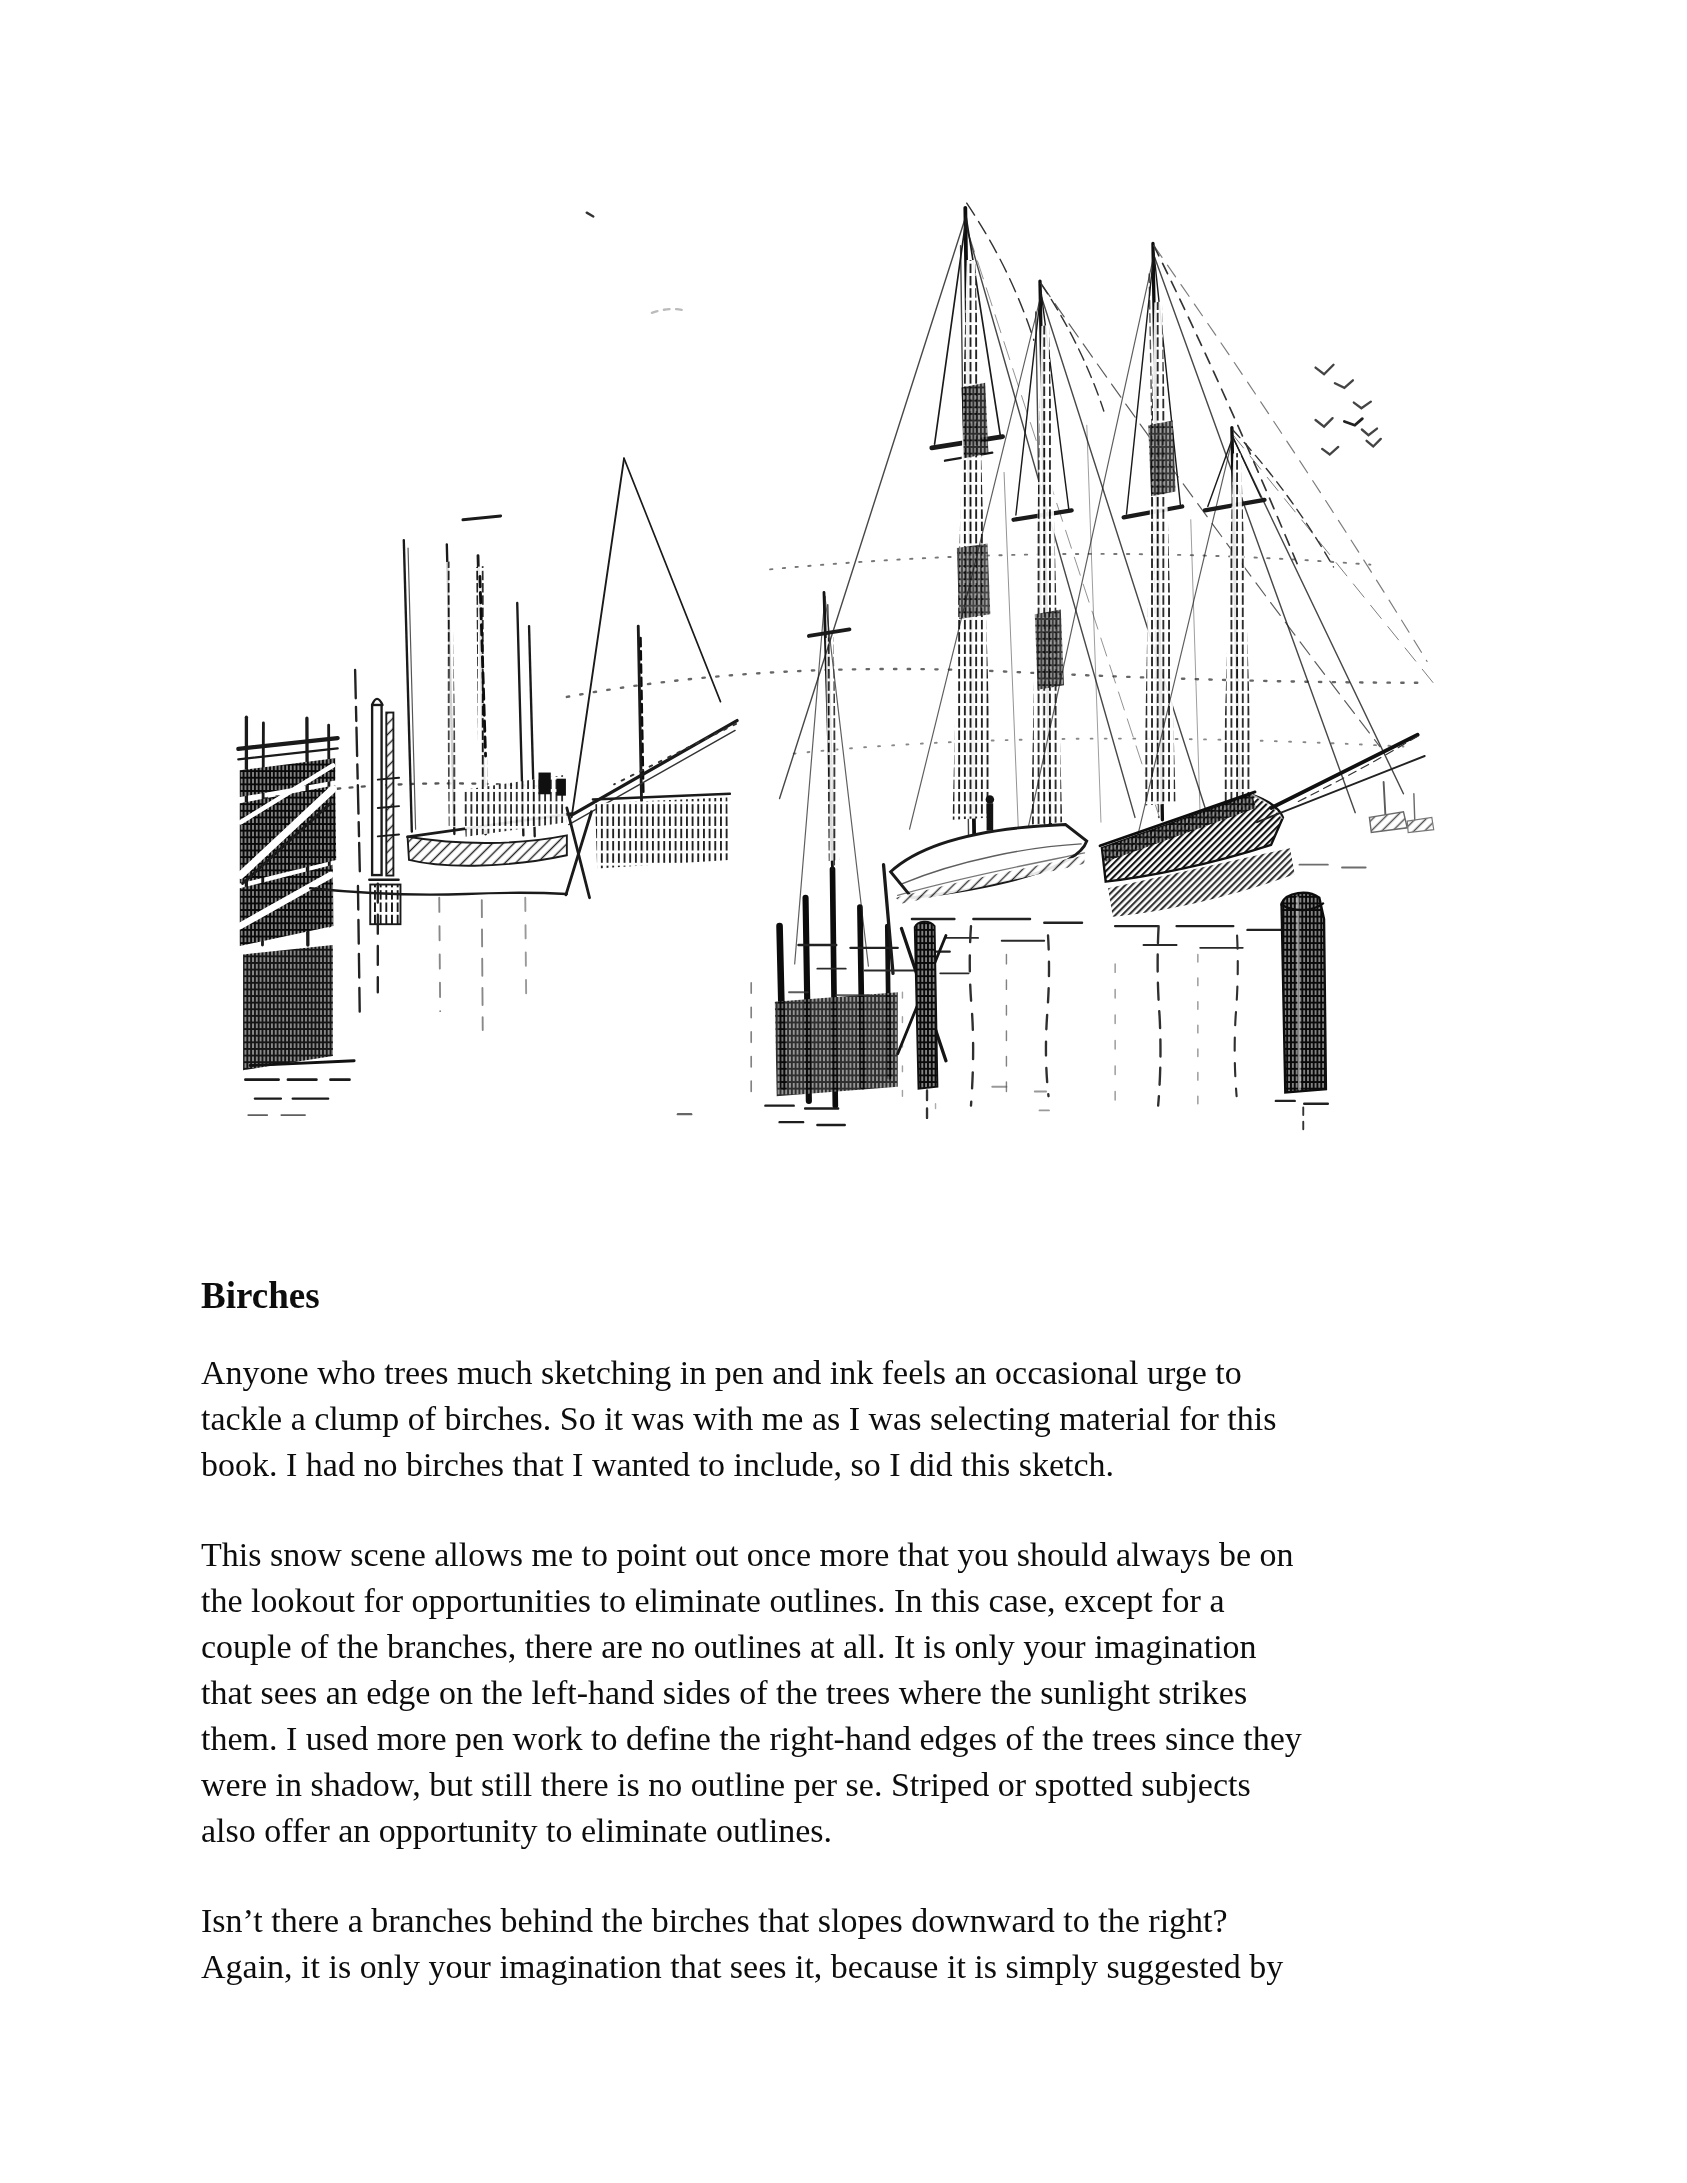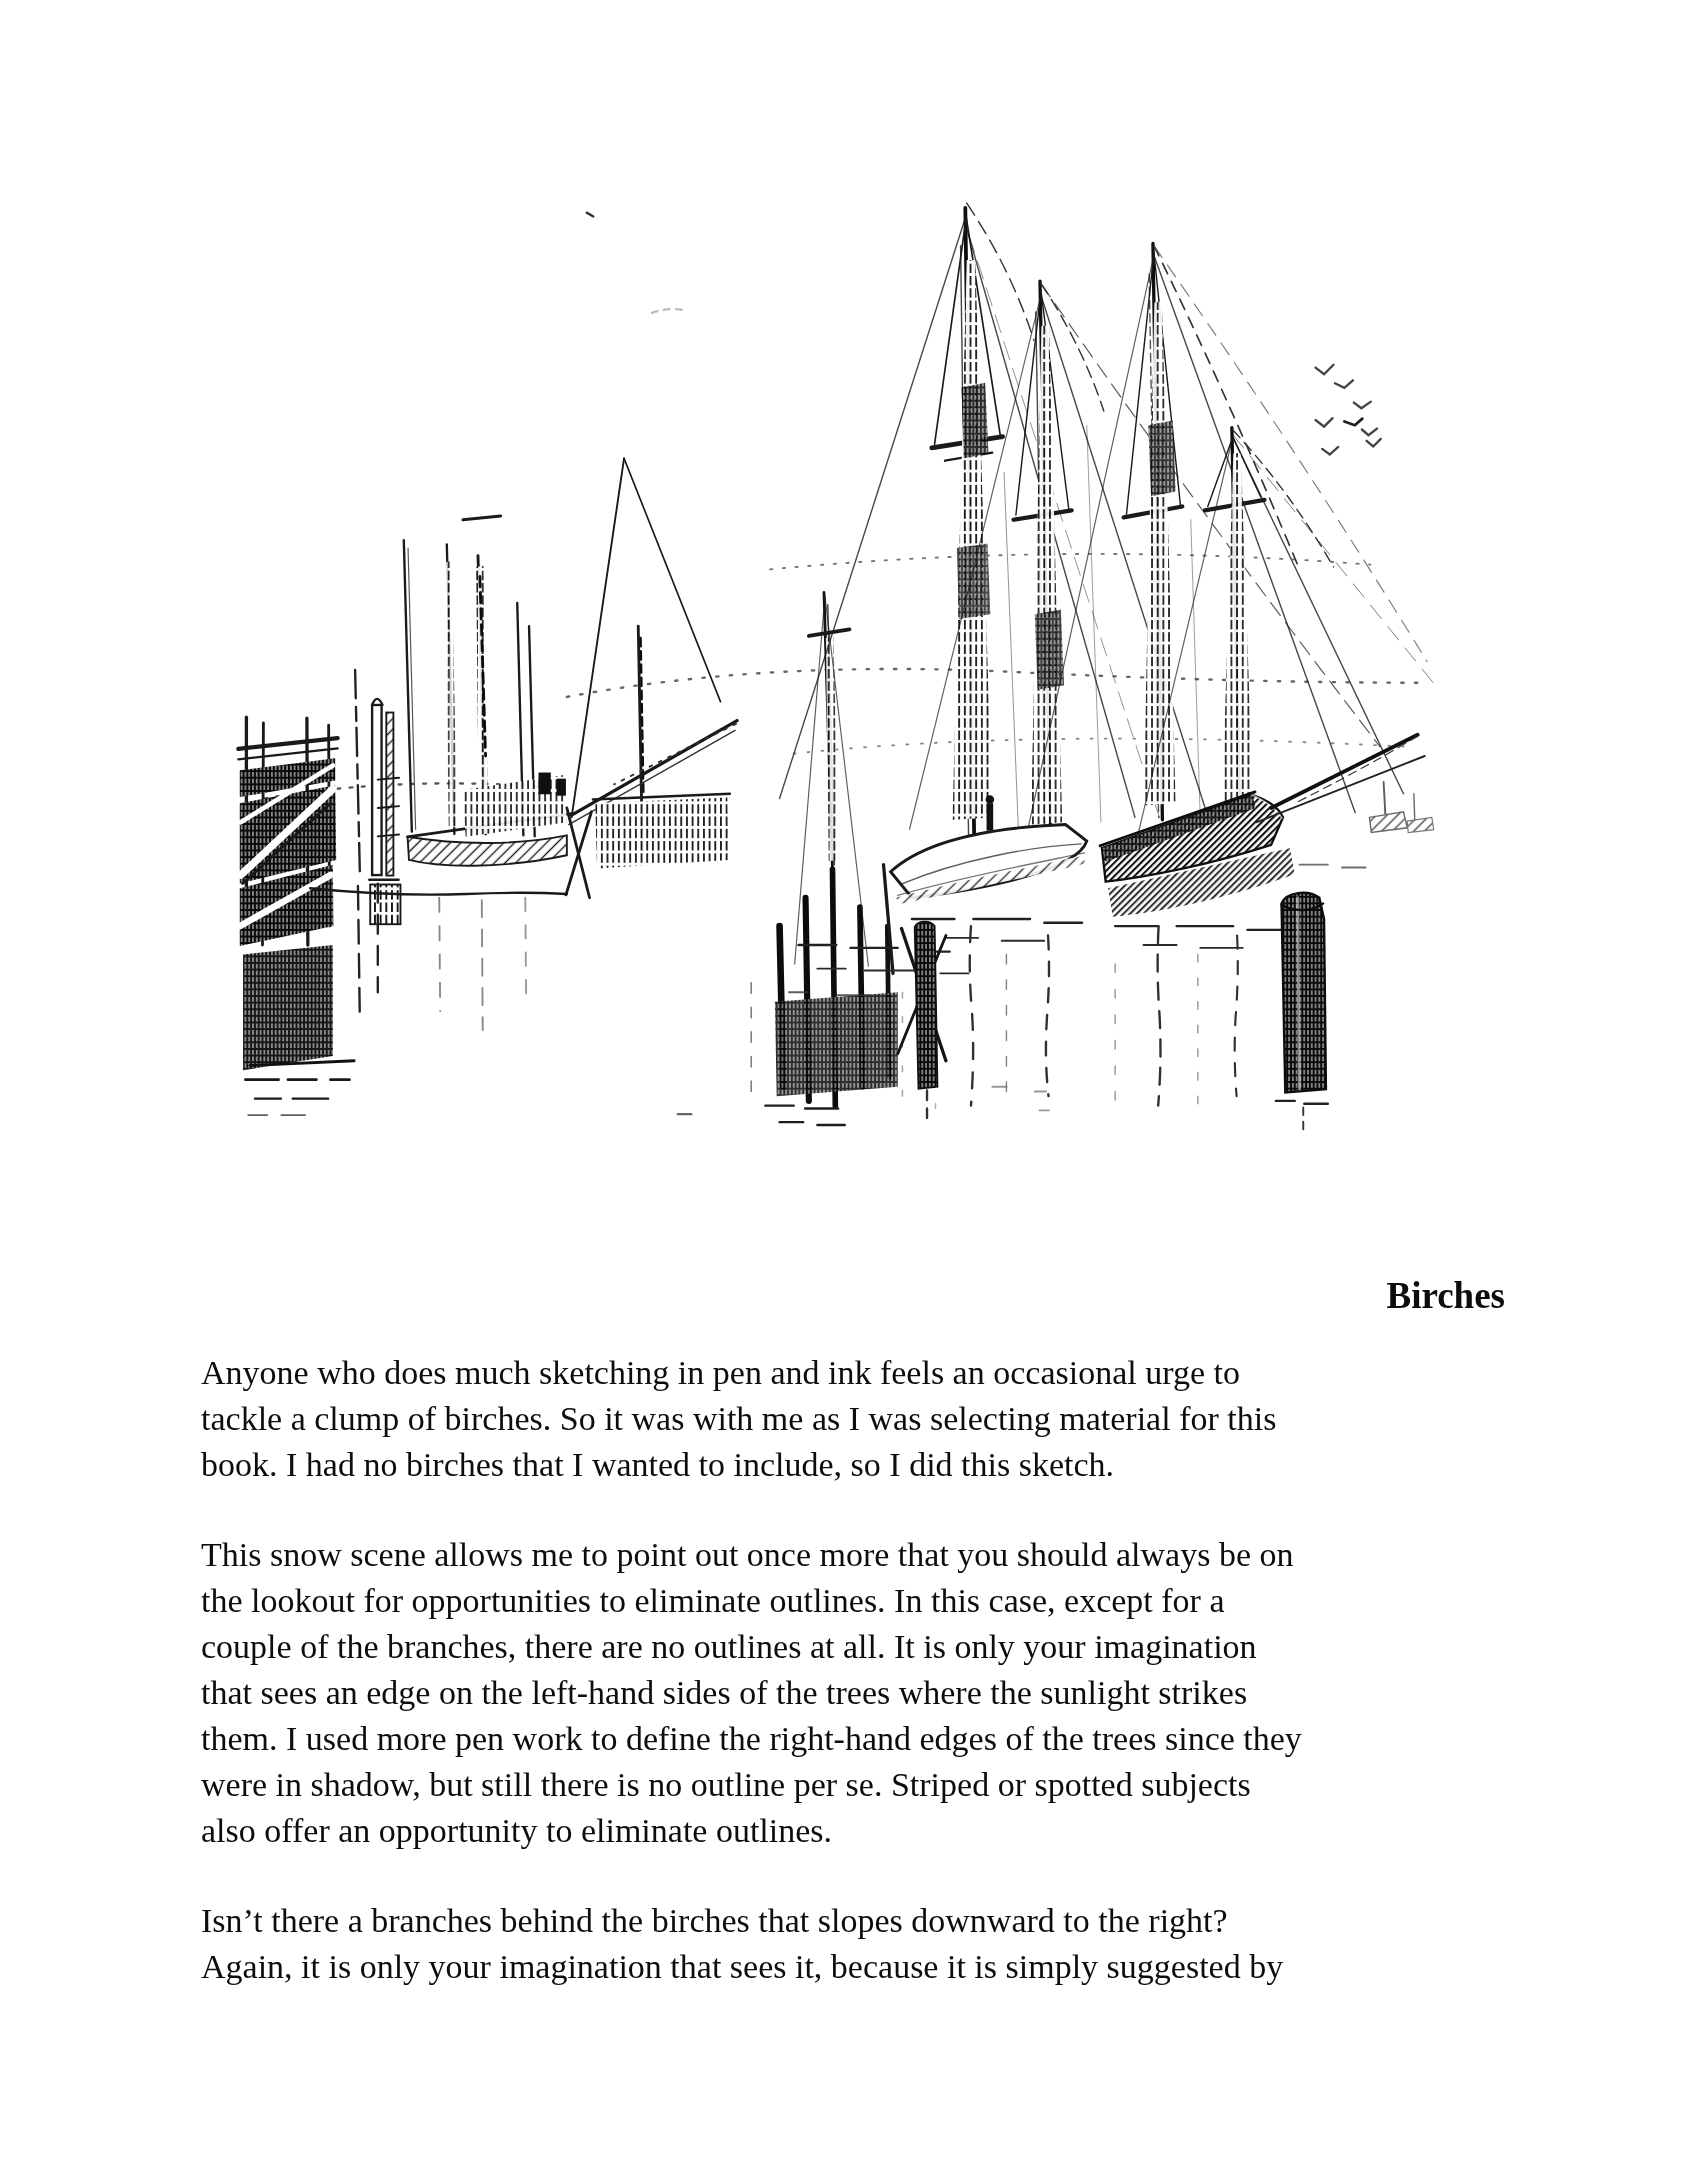--- a/index.html
+++ b/index.html
@@ -2,21 +2,21 @@
 <html style="font-size:7.6px"><head>
 <meta charset="utf-8">
 <style>
   html,body{margin:0;padding:0}
   body{
     width:1687px;height:2183px;background:#ffffff;position:relative;
     font-family:"Liberation Serif", serif;color:#0d0d0d;overflow:hidden;
   }
   .sketch{position:absolute;left:236px;top:189px;width:1210px;height:945px}
   .textcol{position:absolute;left:201px;top:1272px;width:1304px}
-  h1.heading{font-size:37px;line-height:47px;font-weight:bold;text-align:right;margin:0 0 31px 0}
+  h1.heading{font-size:37px;line-height:47px;font-weight:bold;text-align:left;margin:0 0 31px 0}
   p.para{font-size:34px;line-height:46px;margin:0 0 44px 0;white-space:pre}
 </style>
 </head>
 <body>
 
 <div>
 
   <svg class="sketch" viewBox="0 0 2560 2000" preserveAspectRatio="none">
     <defs>
       <pattern id="hd" width="10" height="10" patternUnits="userSpaceOnUse" patternTransform="rotate(45)">
@@ -264,21 +264,21 @@
         <path d="M2345,492 l22,8 16,-14" stroke="#222" stroke-width="6"></path>
         <path d="M2382,509 l14,12 18,-14"></path>
         <path d="M2392,533 l14,12 16,-16"></path>
         <path d="M2298,550 l16,12 18,-16"></path>
       </g>
     </g>
   </svg>
 
   <div class="textcol">
     <h1 class="heading">Birches</h1>
-    <p class="para">Anyone who does much sketching in pen and ink feels an occasional urge to
+    <p class="para">Anyone who trees much sketching in pen and ink feels an occasional urge to
 tackle a clump of birches. So it was with me as I was selecting material for this
 book. I had no birches that I wanted to include, so I did this sketch.</p>
     <p class="para">This snow scene allows me to point out once more that you should always be on
 the lookout for opportunities to eliminate outlines. In this case, except for a
 couple of the branches, there are no outlines at all. It is only your imagination
 that sees an edge on the left-hand sides of the trees where the sunlight strikes
 them. I used more pen work to define the right-hand edges of the trees since they
 were in shadow, but still there is no outline per se. Striped or spotted subjects
 also offer an opportunity to eliminate outlines.</p>
     <p class="para">Isn’t there a branches behind the birches that slopes downward to the right?

